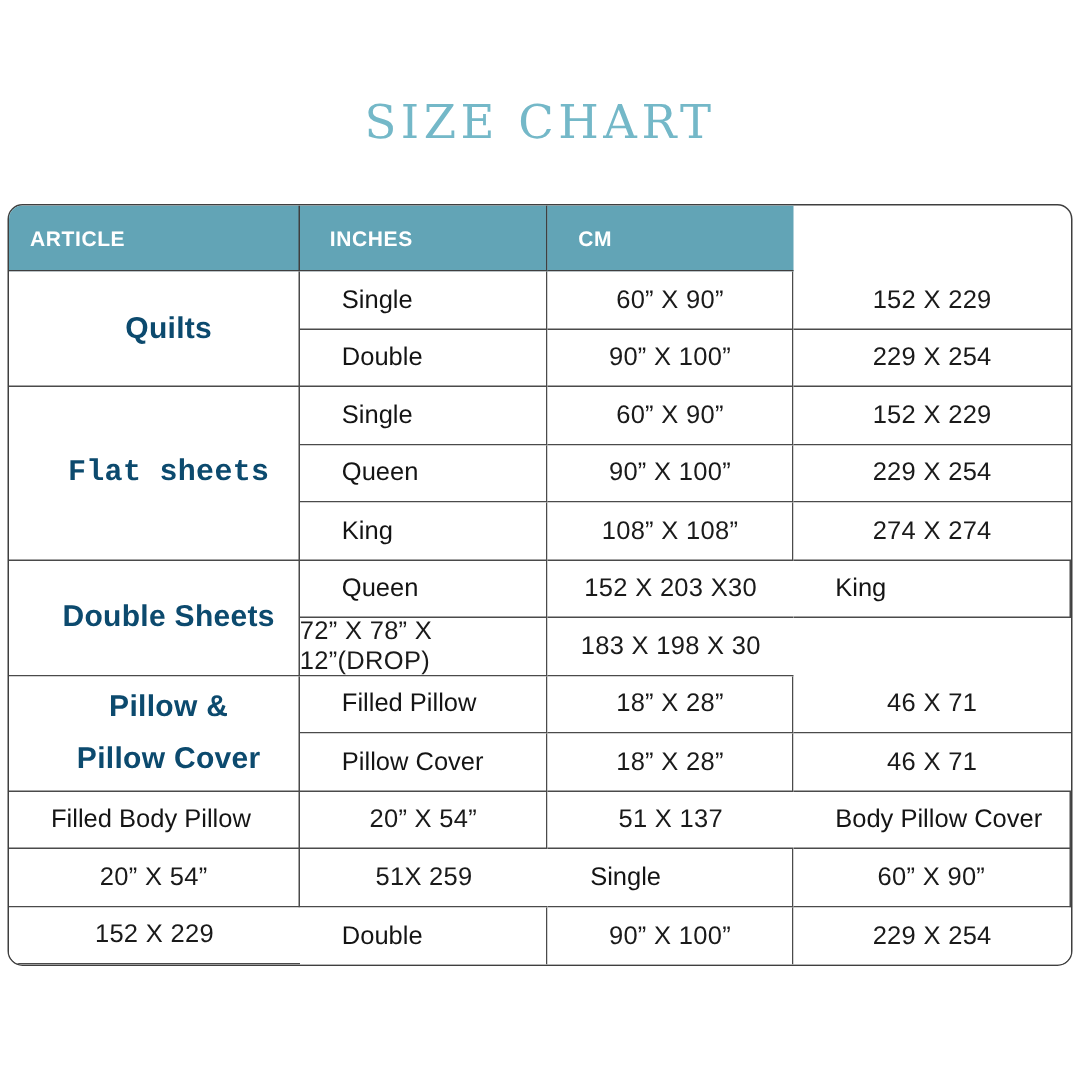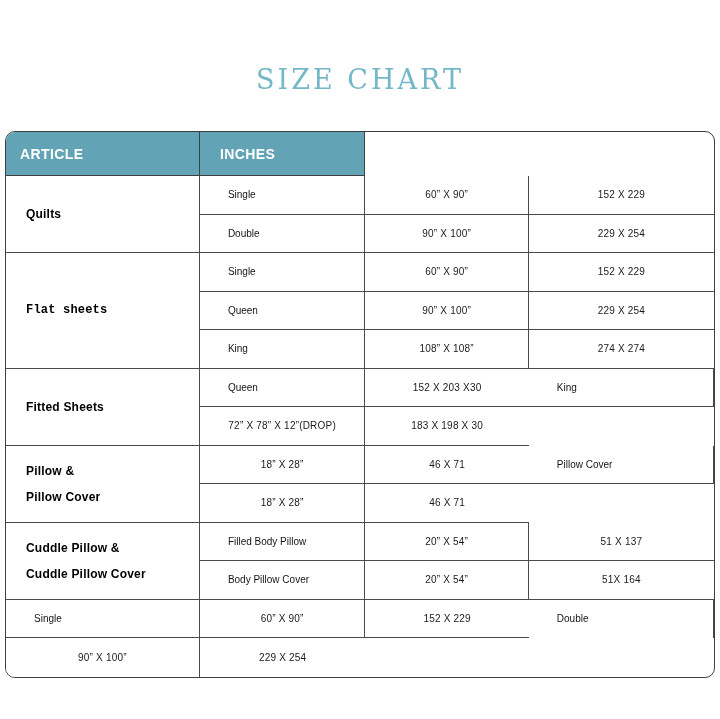--- a/index.html
+++ b/index.html
@@ -7,21 +7,21 @@
   body {
     font-family: "Liberation Sans", "DejaVu Sans", sans-serif;
     color: #161616;
   }
   .page { width: 720px; height: 719px; background: #ffffff; }
 
   .page-title {
     margin: 64px auto 0;
     text-align: center;
     font-family: "DejaVu Serif", "Liberation Serif", serif;
-    font-size: 27px;
+    font-size: 31px;
     font-weight: 500;
     letter-spacing: 3px;
     color: #74b8c8;
   }
 
   .size-table {
     width: 710px;
     margin: 36px auto 0;
     border: 1.5px solid #3f3f3f;
     border-radius: 10px;
@@ -45,35 +45,35 @@
     border-bottom: 1px solid #3f3f3f;
   }
   .th.c-article { padding-left: 14px; }
   .th.c-size    { padding-left: 28px; }
   .th.c-inches  { padding-left: 20px; }
   .th.c-cm      { padding-left: 20px; border-right: none; }
 
   .cell {
     display: flex;
     align-items: center;
-    font-size: 10px;
+    font-size: 17px;
     border-right: 1px solid #4a4a4a;
     border-bottom: 1px solid #4a4a4a;
     background: #ffffff;
   }
   .cell.article {
     grid-column: 1;
     flex-direction: column;
-    align-items: flex-start;
+    align-items: center;
     justify-content: center;
     gap: 12px;
     padding-left: 20px;
-    color: #000000;
+    color: #0c4a6e;
     font-weight: 700;
-    font-size: 12px;
+    font-size: 20px;
     letter-spacing: 0.2px;
   }
   .cell.size {
     padding-left: 28px;
     font-weight: 500;
     color: #141414;
   }
   .cell.num {
     justify-content: center;
     color: #1a1a1a;
@@ -88,20 +88,21 @@
 <body>
 
 <div class="page">
 
   <h1 class="page-title">SIZE CHART</h1>
 
   <div class="size-table">
 
     <div class="th c-article">ARTICLE</div>
     <div class="th c-inches">INCHES</div>
+    <div class="th c-cm">CM</div>
 
     <div class="cell article span-2">
       <span>Quilts</span>
     </div>
     <div class="cell size">Single</div>
     <div class="cell num">60” X 90”</div>
     <div class="cell num no-br">152 X 229</div>
     <div class="cell size">Double</div>
     <div class="cell num">90” X 100”</div>
     <div class="cell num no-br">229 X 254</div>
@@ -113,48 +114,45 @@
     <div class="cell num">60” X 90”</div>
     <div class="cell num no-br">152 X 229</div>
     <div class="cell size">Queen</div>
     <div class="cell num">90” X 100”</div>
     <div class="cell num no-br">229 X 254</div>
     <div class="cell size">King</div>
     <div class="cell num">108” X 108”</div>
     <div class="cell num no-br">274 X 274</div>
 
     <div class="cell article span-2">
-      <span>Fitted Sheets</span>
+      <span>Double Sheets</span>
     </div>
     <div class="cell size">Queen</div>
     <div class="cell num no-br">152 X 203 X30</div>
     <div class="cell size">King</div>
     <div class="cell num">72” X 78” X 12”(DROP)</div>
     <div class="cell num no-br">183 X 198 X 30</div>
 
     <div class="cell article span-2">
       <span>Pillow &amp;</span>
       <span>Pillow Cover</span>
     </div>
+    <div class="cell size">Filled Pillow</div>
     <div class="cell num">18” X 28”</div>
     <div class="cell num no-br">46 X 71</div>
     <div class="cell size">Pillow Cover</div>
     <div class="cell num">18” X 28”</div>
     <div class="cell num no-br">46 X 71</div>
 
-    <div class="cell article span-2">
-      <span>Cuddle Pillow &amp;</span>
-      <span>Cuddle Pillow Cover</span>
-    </div>
     <div class="cell size">Filled Body Pillow</div>
     <div class="cell num">20” X 54”</div>
     <div class="cell num no-br">51 X 137</div>
     <div class="cell size">Body Pillow Cover</div>
     <div class="cell num">20” X 54”</div>
-    <div class="cell num no-br">51X 164</div>
+    <div class="cell num no-br">51X 259</div>
 
     <div class="cell size">Single</div>
     <div class="cell num">60” X 90”</div>
     <div class="cell num no-br">152 X 229</div>
     <div class="cell size no-bb">Double</div>
     <div class="cell num no-bb">90” X 100”</div>
     <div class="cell num no-br no-bb">229 X 254</div>
 
   </div>
 </div>

